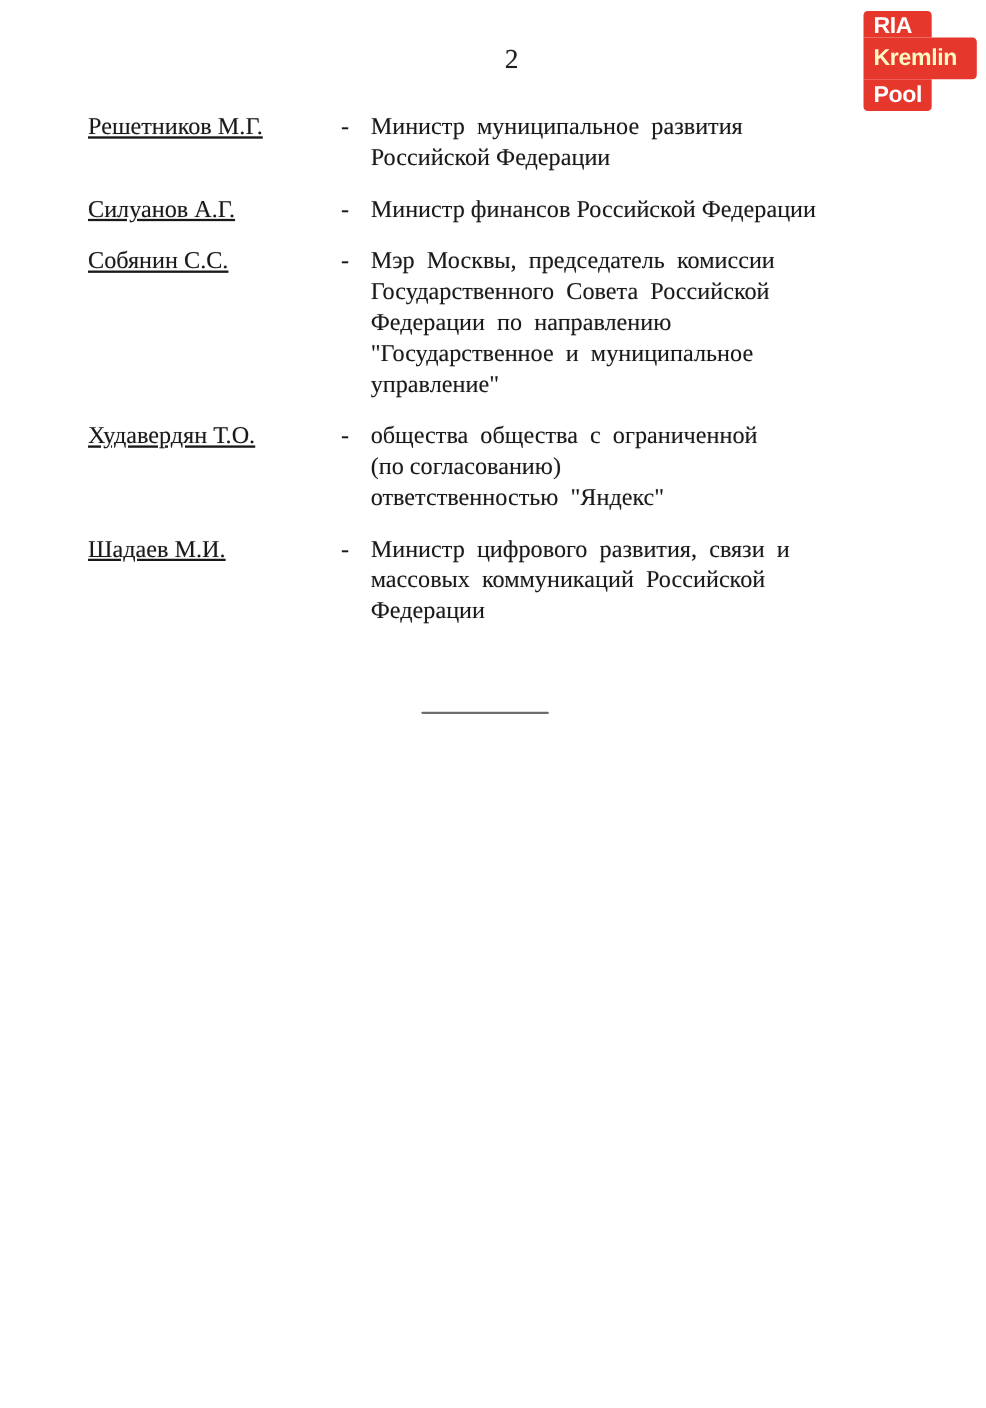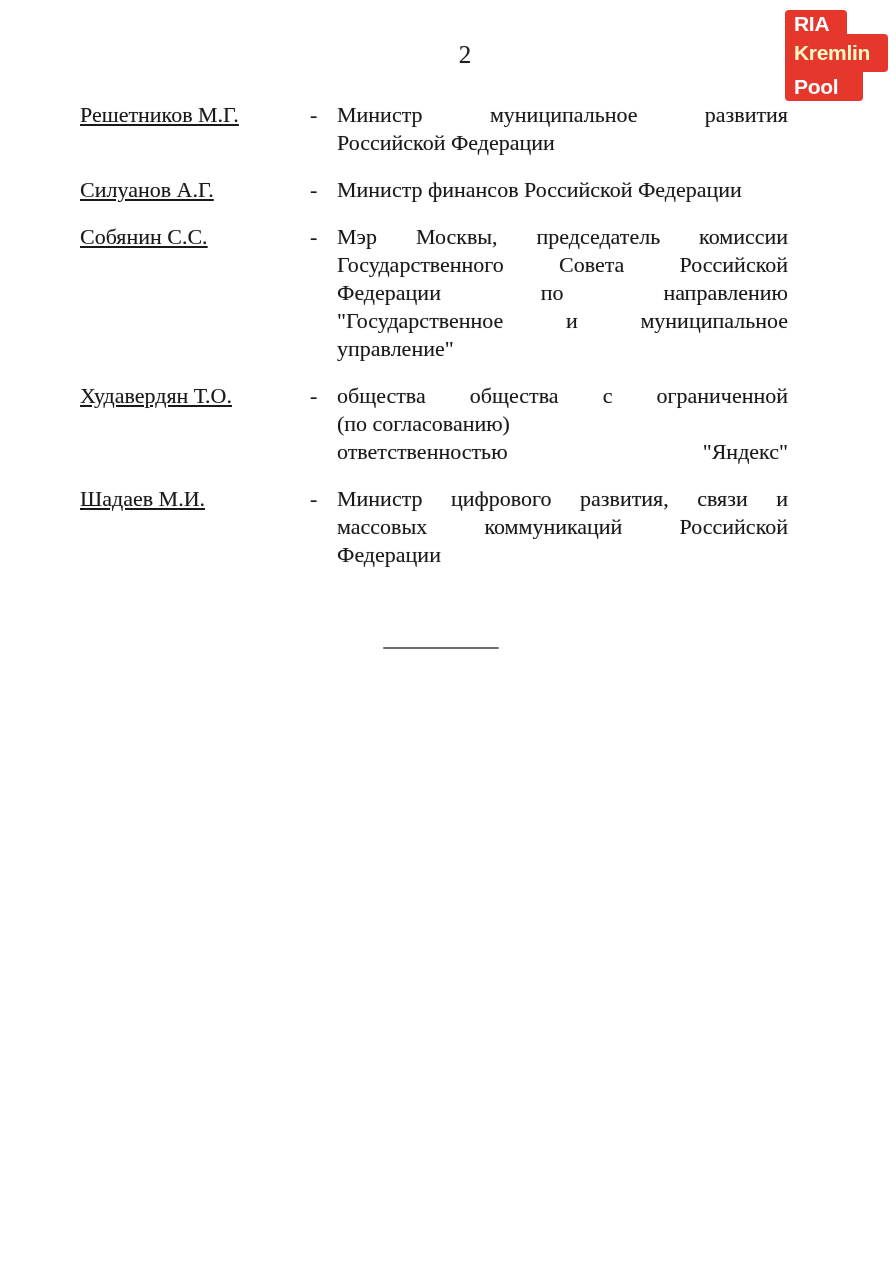--- a/index.html
+++ b/index.html
@@ -41,21 +41,21 @@
     align-items: center;
     padding-left: 9px;
     font-family: "Liberation Sans", sans-serif;
     font-weight: bold;
     font-size: 21px;
     letter-spacing: -0.3px;
     color: #ffffff;
   }
   .logo-block.b1 { width: 62px;  height: 24px; border-radius: 4px 4px 0 0; padding-top: 4px; }
   .logo-block.b2 { width: 103px; height: 38px; border-radius: 0 4px 4px 0; }
-  .logo-block.b3 { width: 78px;  height: 29px; border-radius: 0 0 4px 4px; }
+  .logo-block.b3 { width: 62px;  height: 29px; border-radius: 0 0 4px 4px; }
 
   
   .entries {
     position: absolute;
     left: 80px;
     top: 101px;
     width: 708px;
   }
   .entry {
     display: flex;
@@ -79,21 +79,21 @@
   }
   .entry-desc {
     flex: 1 1 auto;
     font-size: 22px;
     line-height: 28px;
     text-shadow: 0 0 1px rgba(0,0,0,0.30);
   }
   .line { min-height: 28px; }
   .line.justify {
     display: flex;
-    justify-content: space-between;
+    gap: 11px;
   }
 
   
   .divider {
     position: absolute;
     left: 383px;
     top: 647px;
     width: 116px;
     height: 2px;
     background: #545454;

